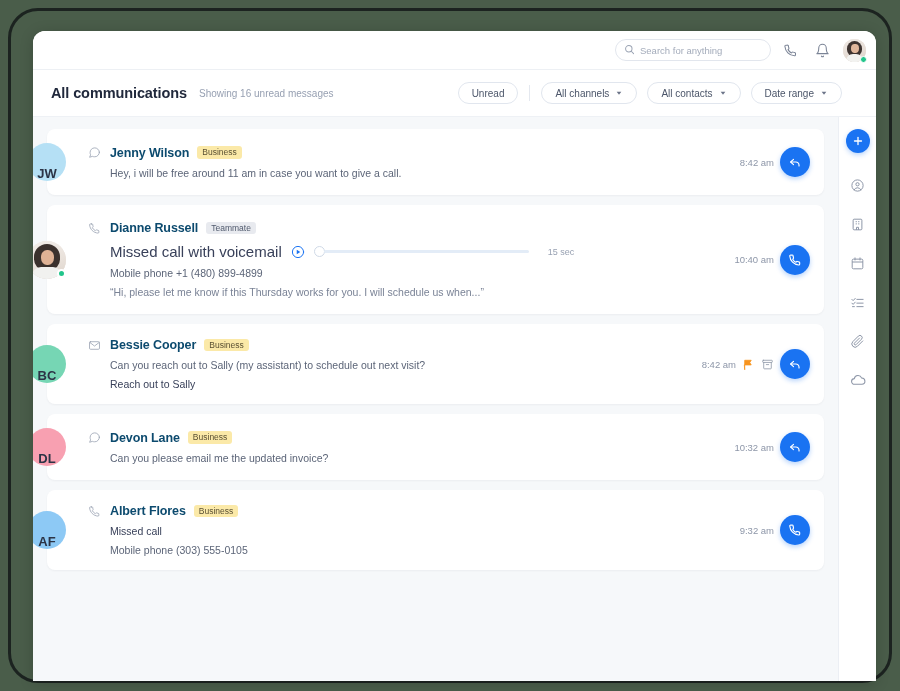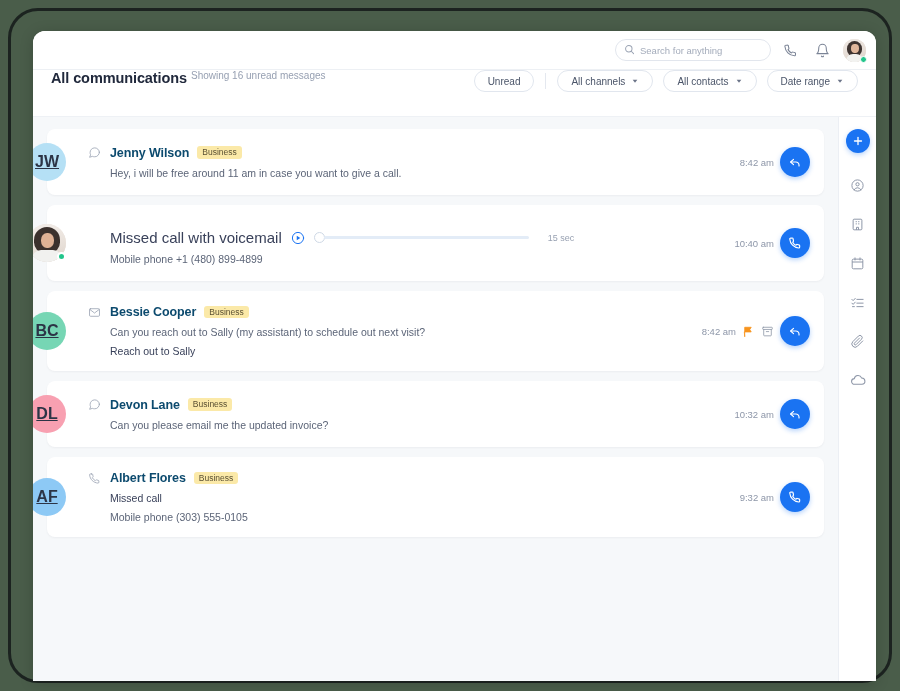--- a/index.html
+++ b/index.html
@@ -99,32 +99,32 @@
   .avatar-photo .dot {
     position: absolute; right: -1px; bottom: -1px;
     width: 7px; height: 7px; border-radius: 50%;
     background: #22c58b;
     border: 1.5px solid #fff;
   }
 
   
   .header {
     flex: 0 0 47px;
-    display: flex; align-items: flex-start;
-    padding: 0 18px 0 18px;
+    display: flex; align-items: center;
+    padding: 0 34px 0 18px;
     background: #fff;
     border-bottom: 1px solid #eef1f5;
   }
   .page-title {
     font-size: 14.5px; font-weight: bold;
     color: #21293c; letter-spacing: -.1px;
   }
   .subtitle {
     font-size: 10px; color: #97a0b2;
-    margin-left: 4px;
+    margin-left: 12px;
   }
   .filters { margin-left: auto; display: flex; align-items: center; }
   .chip {
     border: 1px solid #e1e6ee;
     border-radius: 13px;
     height: 22px;
     padding: 0 13px;
     display: flex; align-items: center;
     font-size: 10px; color: #4b5569;
     cursor: pointer;
@@ -153,26 +153,25 @@
     display: flex;
     align-items: center;
     padding: 14px 14px 14px 0;
     position: relative;
     box-shadow: 0 1px 2px rgba(33,41,60,.05);
   }
   .card.tall { padding-top: 16px; padding-bottom: 16px; }
   .av {
     width: 38px; height: 38px; border-radius: 50%;
     flex: 0 0 38px;
-    display: flex; align-items: center; justify-content: center;
-    font-size: 16px; font-weight: bold; color: #2c3446;
+    display: flex; align-items: flex-end; justify-content: center;
+    font-size: 13px; font-weight: bold; color: #2c3446;
     margin-left: -19px;
     position: relative;
     z-index: 2;
-    text-decoration: underline;
   }
   .av.photo { background: #ece5df; overflow: visible; }
   .av.photo .pic {
     position: absolute; inset: 0; border-radius: 50%; overflow: hidden;
     background: linear-gradient(165deg,#f3eeea 0%,#e8e0d9 60%,#ddd3cb 100%);
   }
   .av.photo .hair {
     position: absolute; left: 6px; top: 3px; width: 26px; height: 26px;
     background: #3b312d; border-radius: 50% 50% 40% 40%;
   }
@@ -373,35 +372,45 @@
           <div class="card tall">
             <div class="av photo">
               <div class="pic">
                 <div class="hair"></div>
                 <div class="face"></div>
                 <div class="body"></div>
               </div>
               <div class="dot2"></div>
             </div>
             <div class="content">
+              <div class="name-row">
+                <span class="ch-icon">
+                  <svg width="13" height="13" viewBox="0 0 24 24" fill="none" stroke="#9aa3b3" stroke-width="1.5" stroke-linecap="round" stroke-linejoin="round">
+                    <path d="M6.6 3.5h-2a1.6 1.6 0 0 0-1.6 1.7c.3 4 2 7.7 4.8 10.5 2.8 2.8 6.5 4.5 10.5 4.8a1.6 1.6 0 0 0 1.7-1.6v-2a1.6 1.6 0 0 0-1.4-1.6c-.9-.1-1.8-.4-2.6-.7a1.6 1.6 0 0 0-1.7.4l-.9.9a13 13 0 0 1-5.3-5.3l.9-.9a1.6 1.6 0 0 0 .4-1.7c-.3-.8-.6-1.7-.7-2.6A1.6 1.6 0 0 0 6.6 3.5z"></path>
+                  </svg>
+                </span>
+                <span class="name">Dianne Russell</span>
+                <span class="tag teammate">Teammate</span>
+              </div>
               <div class="vm-row">
                 <span class="vm-label">Missed call with voicemail</span>
                 <span class="play">
                   <svg width="14" height="14" viewBox="0 0 24 24" fill="none" stroke="#1a73f2" stroke-width="1.7" stroke-linecap="round" stroke-linejoin="round">
                     <circle cx="12" cy="12" r="9.6"></circle>
                     <path d="M9.9 8.2l6 3.8-6 3.8z" fill="#1a73f2" stroke="none"></path>
                   </svg>
                 </span>
                 <span class="scrub">
                   <span class="knob"></span>
                   <span class="track"></span>
                 </span>
                 <span class="dur">15 sec</span>
               </div>
               <div class="line">Mobile phone +1 (480) 899-4899</div>
+              <div class="line quote">“Hi, please let me know if this Thursday works for you. I will schedule us when...”</div>
             </div>
             <div class="right">
               <span class="time">10:40 am</span>
               <span class="circlebtn">
                 <svg width="14" height="14" viewBox="0 0 24 24" fill="none" stroke="#ffffff" stroke-width="2" stroke-linecap="round" stroke-linejoin="round">
                   <path d="M6.6 3.5h-2a1.6 1.6 0 0 0-1.6 1.7c.3 4 2 7.7 4.8 10.5 2.8 2.8 6.5 4.5 10.5 4.8a1.6 1.6 0 0 0 1.7-1.6v-2a1.6 1.6 0 0 0-1.4-1.6c-.9-.1-1.8-.4-2.6-.7a1.6 1.6 0 0 0-1.7.4l-.9.9a13 13 0 0 1-5.3-5.3l.9-.9a1.6 1.6 0 0 0 .4-1.7c-.3-.8-.6-1.7-.7-2.6A1.6 1.6 0 0 0 6.6 3.5z"></path>
                 </svg>
               </span>
             </div>
           </div>

